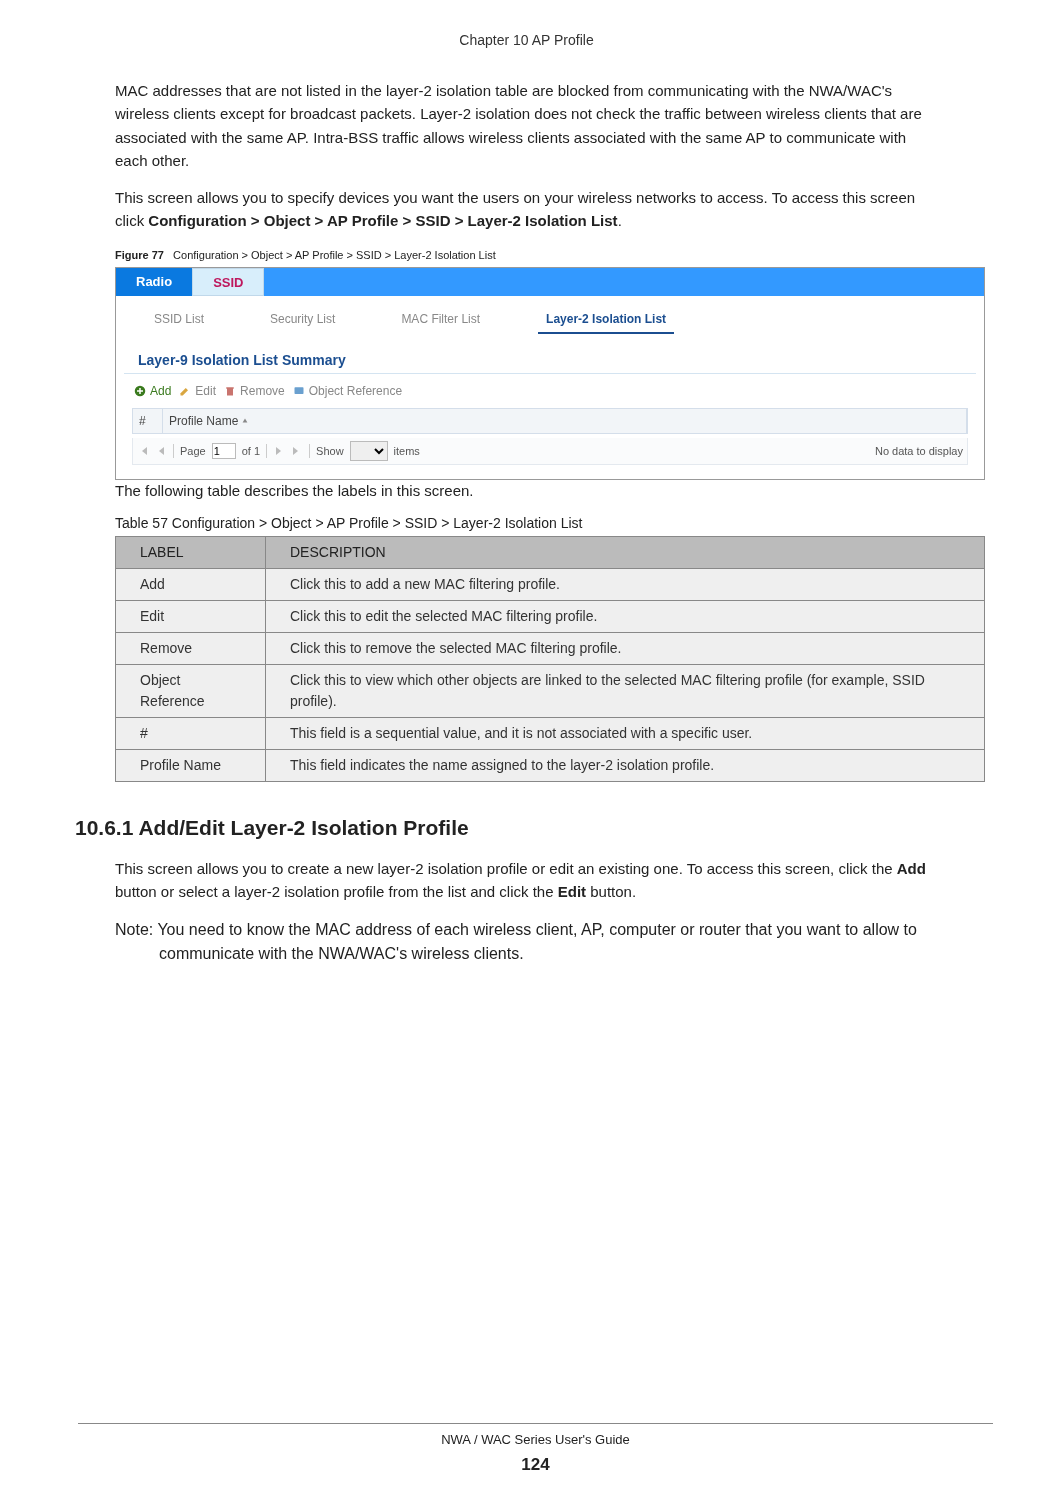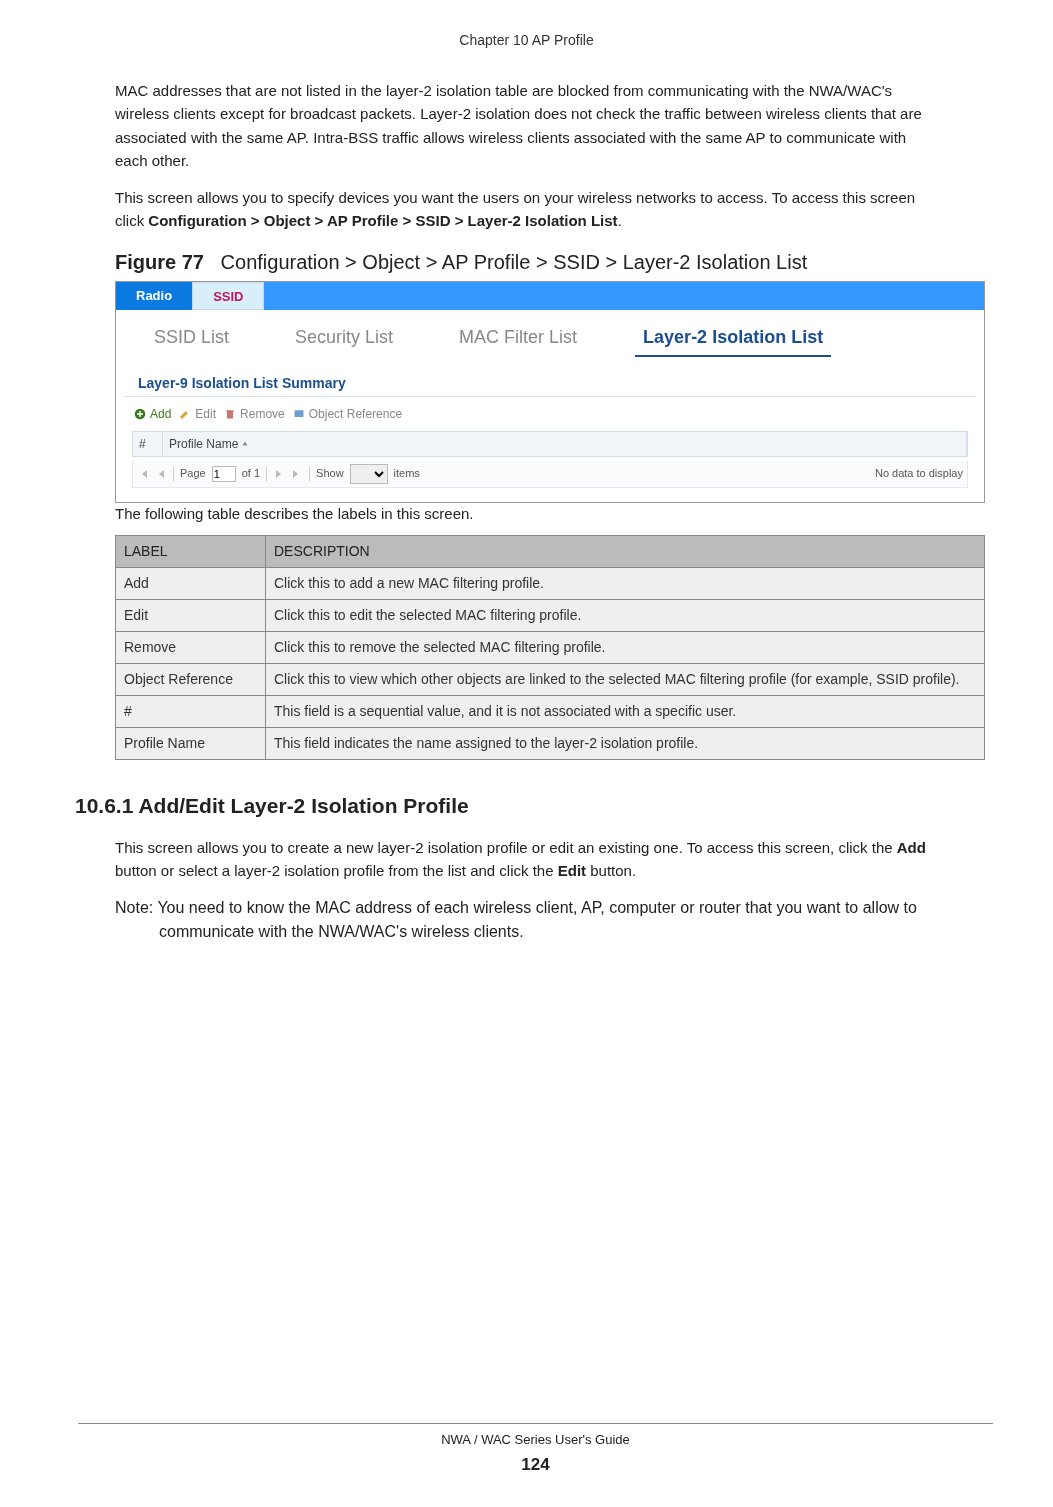--- a/index.html
+++ b/index.html
@@ -29,21 +29,21 @@
     }
     .content-area {
       padding: 0 55px 0 55px;
     }
     .body-para {
       margin-bottom: 14px;
       font-size: 15px;
       line-height: 1.55;
     }
     .figure-caption {
-      font-size: 20px;
+      font-size: 11px;
       margin-top: 12px;
       margin-bottom: 4px;
     }
     .figure-caption b {
       font-weight: bold;
     }
     .screenshot {
       border: 1px solid #999;
       width: 870px;
       background: #fff;
@@ -68,21 +68,21 @@
       height: 28px;
     }
     .ss-tab-row .ss-main-tab {
       height: 28px;
       line-height: 16px;
     }
     .ss-sub-tabs {
       display: flex;
       padding: 10px 30px 0 30px;
       gap: 50px;
-      font-size: 18px;
+      font-size: 12px;
       color: #666;
     }
     .ss-sub-tabs .sub-tab {
       padding: 4px 8px;
       color: #888;
     }
     .ss-sub-tabs .sub-tab.active {
       color: #1b4e90;
       font-weight: bold;
       border-bottom: 2px solid #1b4e90;
@@ -172,21 +172,21 @@
       font-size: 14px;
       margin-bottom: 2px;
     }
     .desc-table {
       border-collapse: collapse;
       width: 870px;
       font-size: 14px;
     }
     .desc-table td, .desc-table th {
       border: 1px solid #888;
-      padding: 5px 8px;
+      padding: 5px 24px;
       text-align: left;
       vertical-align: top;
       background: #efefef;
       color: #333;
     }
     .desc-table th {
       background: #bbbbbb;
       color: #222;
       font-weight: normal;
     }
@@ -317,20 +317,21 @@
         <span>Show</span>
         <select><option>50</option></select>
         <span>items</span>
         <span class="spacer"></span>
         <span>No data to display</span>
       </div>
     </div>
 
     <p class="table-intro">The following table describes the labels in this screen.</p>
 
+    <p class="table-caption">Table 57   Configuration &gt; Object &gt; AP Profile &gt; SSID &gt; Layer-2 Isolation List</p>
 
     <table class="desc-table">
       <tbody>
           <tr>
         <th class="col-label">LABEL</th>
         <th>DESCRIPTION</th>
       </tr>
       <tr>
         <td class="col-label">Add</td>
         <td>Click this to add a new MAC filtering profile.</td>

